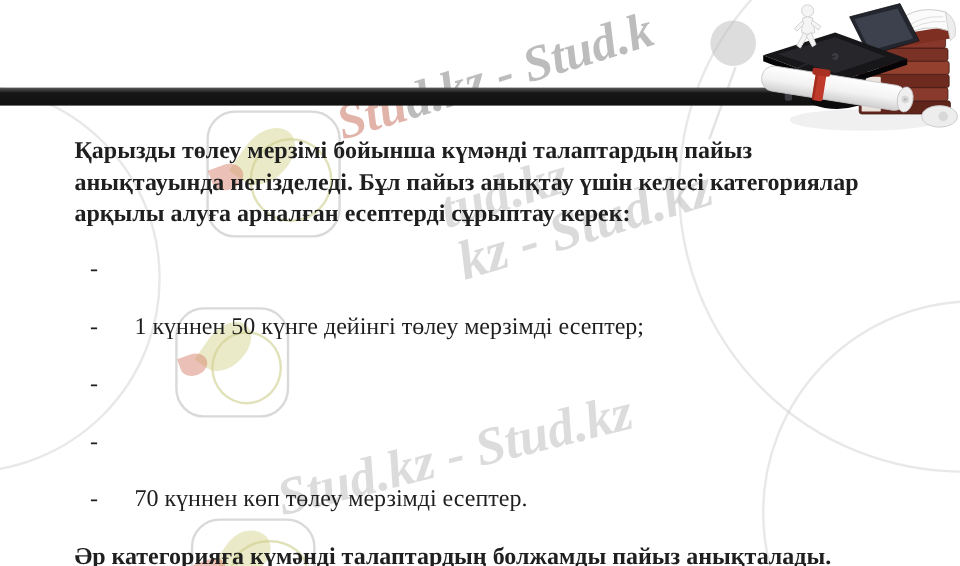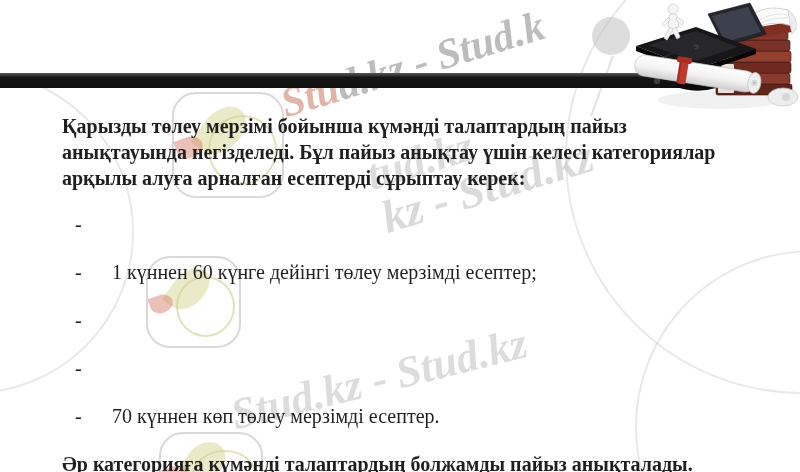--- a/index.html
+++ b/index.html
@@ -161,21 +161,21 @@
   </div>
 
   <div id="content">
     <p>Қарызды төлеу мерзімі бойынша күмәнді талаптардың пайыз анықтауында негізделеді. Бұл пайыз анықтау үшін келесі категориялар арқылы алуға арналған есептерді сұрыптау керек:</p>
     <ul id="item-list">
       <li>
         <span class="bullet">-</span>
       </li>
       <li>
         <span class="bullet">-</span>
-        <span>1 күннен 60 күнге дейінгі төлеу мерзімді есептер;</span>
+        <span>1 күннен 50 күнге дейінгі төлеу мерзімді есептер;</span>
       </li>
       <li>
         <span class="bullet">-</span>
       </li>
       <li>
         <span class="bullet">-</span>
       </li>
       <li>
         <span class="bullet">-</span>
         <span>70 күннен көп төлеу мерзімді есептер.</span>

